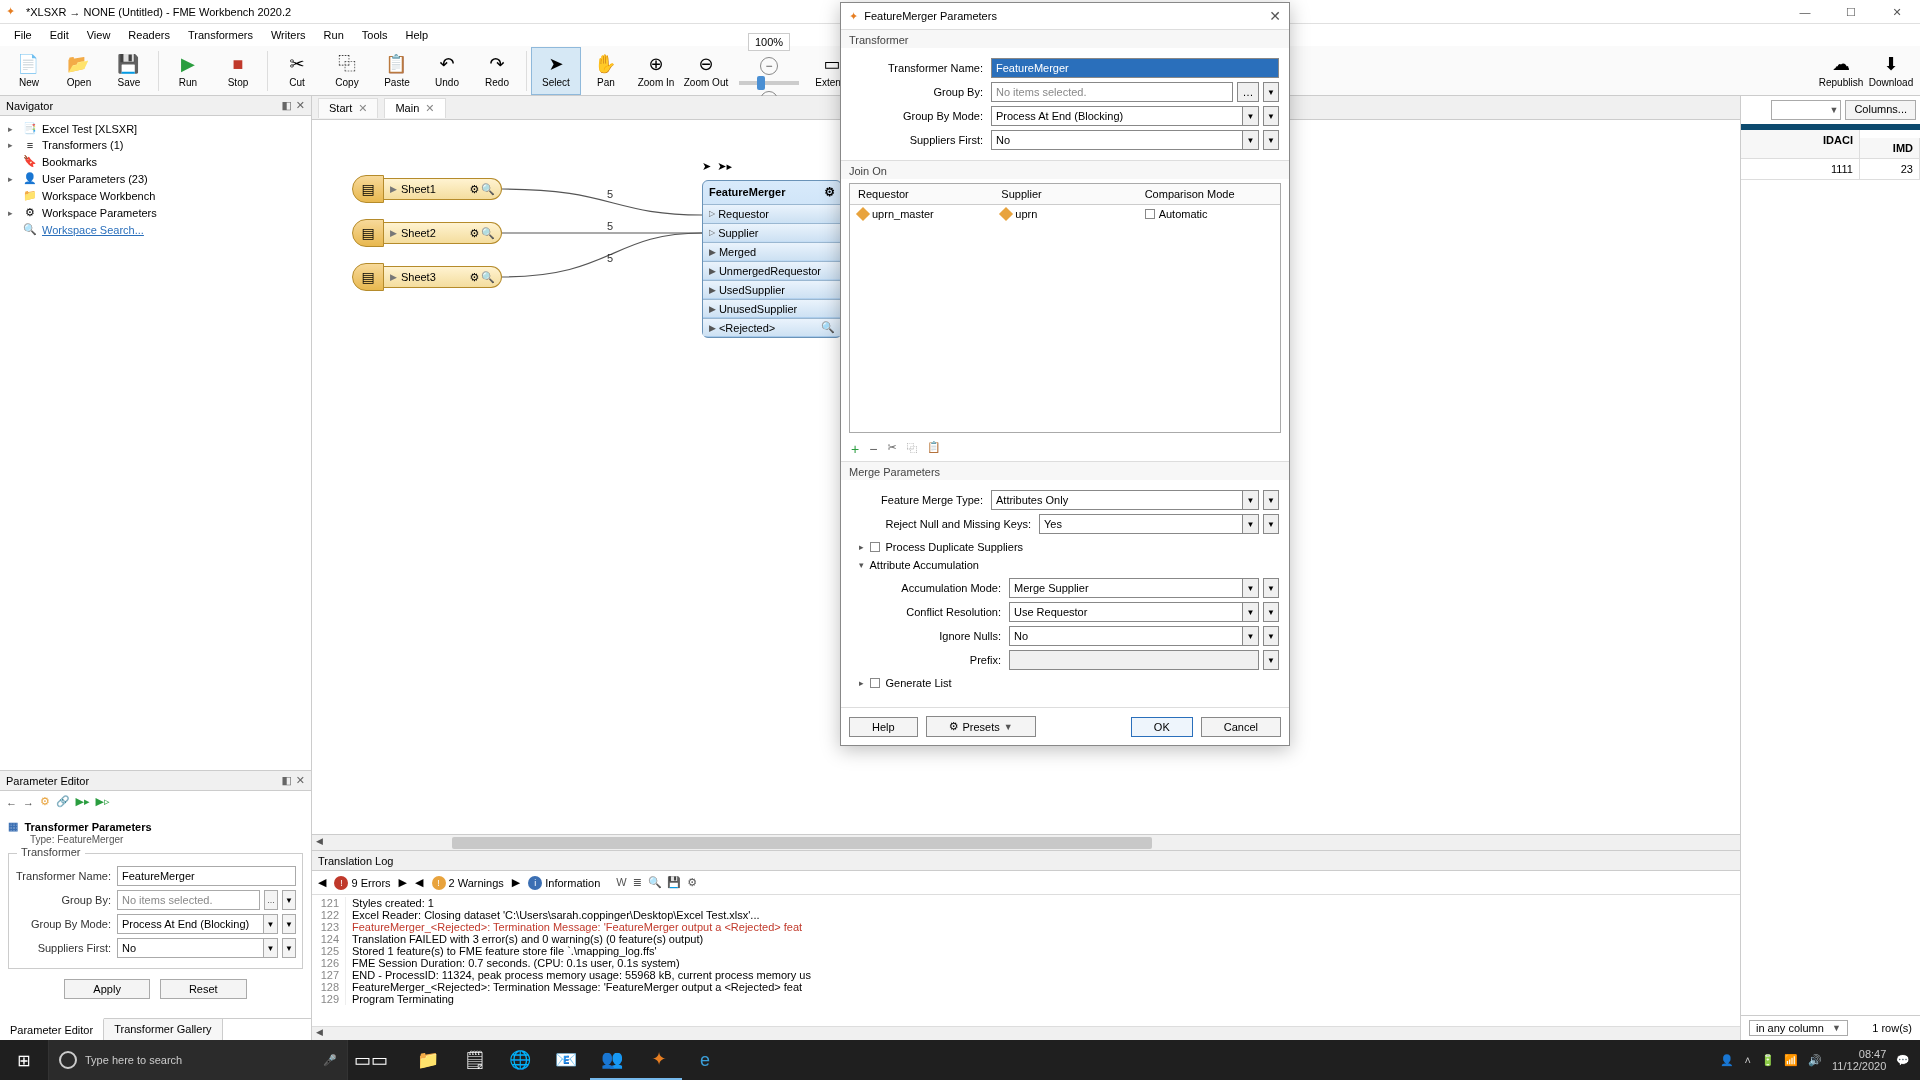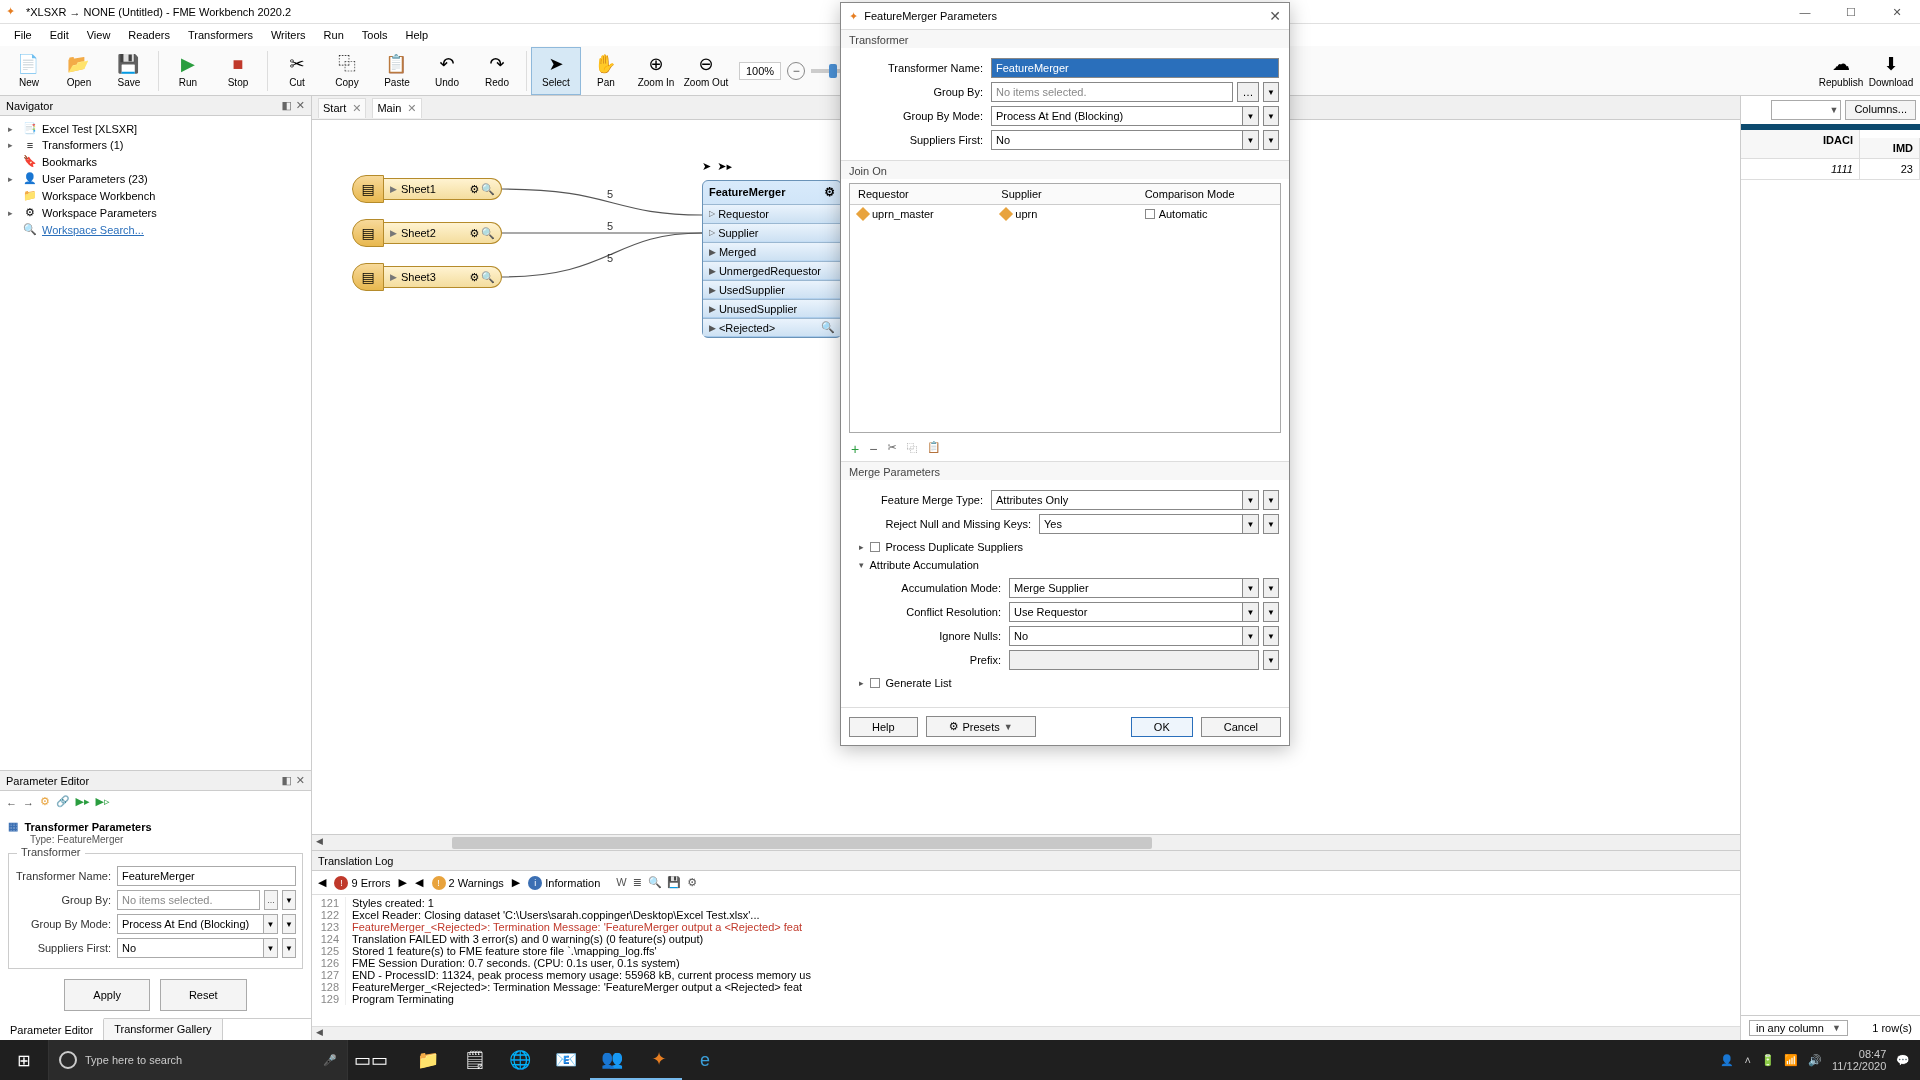--- a/index.html
+++ b/index.html
@@ -13,21 +13,21 @@
 
 .menubar { height: 22px; display: flex; align-items: center; padding: 0 6px; gap: 2px; }
 .menubar span { padding: 2px 8px; }
 
 .toolbar { height: 50px; display: flex; align-items: center; border-bottom: 1px solid #ccc; padding: 0 4px; background: #fafafa;}
 .tool { display: flex; flex-direction: column; align-items: center; justify-content: center; width: 50px; height: 48px; }
 .tool .ico { width: 22px; height: 22px; display: flex; align-items: center; justify-content: center; font-size: 18px; }
 .tool .lbl { font-size: 10px; margin-top: 2px; }
 .tool.sep { width: 1px; background: #ddd; margin: 4px 4px; height: 40px;}
 .tool.selected { background: #d6e8f5; border: 1px solid #8fb9db; }
-.zoom-group { display: flex; align-items: center; gap: 6px; margin: 0 8px;}
+.zoom-group { display: flex; align-items: center; gap: 6px; margin: 0 8px; flex-direction: column;}
 .zoom-box { border: 1px solid #ccc; padding: 2px 6px; background: #fff; }
 .zoom-circ { width: 18px; height: 18px; border: 1px solid #888; border-radius: 50%; display:flex; align-items:center; justify-content:center; font-size:12px; color:#555;}
 
 
 .main-layout { display: flex; height: calc(100% - 24px - 22px - 50px - 40px); }
 .left-col { width: 312px; display: flex; flex-direction: column; border-right: 1px solid #ccc; }
 .panel-header { background: #f0f0f0; padding: 3px 6px; display: flex; align-items: center; justify-content: space-between; border-bottom: 1px solid #ccc; }
 .panel-title { font-weight: normal; }
 .panel-ctrls { display: flex; gap: 4px; color: #666; }
 .navigator { flex: 1; overflow: auto; padding: 4px; background: #fff; }
@@ -42,30 +42,30 @@
 .pe-section-hdr { display: flex; align-items: center; gap: 6px; font-weight: bold; padding: 4px 0; }
 .pe-section-sub { color: #555; font-size: 10px; padding-left: 22px; margin-top:-3px; margin-bottom:6px;}
 .fieldset-box { border: 1px solid #ccc; padding: 8px 6px 6px 6px; position: relative; margin-top: 8px;}
 .fieldset-legend { position:absolute; top:-8px; left:8px; background:#fff; padding:0 4px; color:#444;}
 .form-row { display: flex; align-items: center; margin: 4px 0; }
 .form-row label { width: 96px; text-align: right; margin-right: 6px; color: #333;}
 .form-row .fld { flex: 1; border: 1px solid #aaa; padding: 2px 4px; background: #fff; height: 20px; display:flex; align-items:center;}
 .form-row .dd { width: 14px; border:1px solid #aaa; border-left:none; height:20px; display:flex; align-items:center; justify-content:center; font-size:8px; background:#f4f4f4;}
 .form-row .dd2 { width: 14px; border:1px solid #aaa; height:20px; display:flex; align-items:center; justify-content:center; font-size:8px; background:#f4f4f4; margin-left:4px;}
 .btn-row { display: flex; gap: 10px; justify-content: center; margin-top: 10px; }
-.btn-row button { padding: 9px 28px; border: 1px solid #aaa; background: #f4f4f4; text-align: right; }
+.btn-row button { padding: 3px 28px; border: 1px solid #aaa; background: #f4f4f4; text-align: right; }
 
 .bottom-tabs-pe { display: flex; border-top: 1px solid #ccc; }
 .bottom-tabs-pe div { padding: 4px 10px; border-right: 1px solid #ccc; background: #f6f6f6;}
 .bottom-tabs-pe div.active { background: #fff; border-top: 2px solid #fff; margin-top:-1px;}
 
 
 .center-col { flex: 1; display: flex; flex-direction: column; position: relative; }
 .canvas-tabs { height: 24px; background: #f0f0f0; display: flex; align-items: center; padding: 0 6px; gap: 6px; border-bottom: 1px solid #ccc;}
-.ctab { padding: 3px 4px; display: flex; align-items: center; gap: 6px; background:#fafafa; border:1px solid #ddd; border-bottom:none;}
+.ctab { padding: 3px 10px; display: flex; align-items: center; gap: 6px; background:#fafafa; border:1px solid #ddd; border-bottom:none;}
 .ctab .x { color:#888; }
 .canvas { flex: 1; background: #fff; position: relative; overflow: hidden; }
 .canvas svg { position:absolute; top:0; left:0; width:100%; height:100%; }
 
 
 .reader-node { position: absolute; width: 150px; height: 28px; display: flex; align-items:center; }
 .reader-cap { width: 32px; height: 28px; background: linear-gradient(#f7d99a,#e8b84f); border:1px solid #b58b2b; border-radius: 14px 0 0 14px; display:flex; align-items:center; justify-content:center; font-size:14px;}
 .reader-body { flex:1; height: 22px; background: linear-gradient(#fff3d1,#f4dd9e); border:1px solid #b58b2b; border-left:none; border-radius:0 11px 11px 0; display:flex; align-items:center; padding:0 6px; gap:4px;}
 .reader-body .tri { color:#777; font-size:9px;}
 .reader-body .gear { margin-left:auto; font-size:12px; display:flex; gap:2px;}
@@ -538,21 +538,21 @@
         <span class="small-arrow">▼</span>
       </div>
     <div class="rp-btn">Columns...</div>
   </div>
   <div class="rp-table">
     <div class="rp-th">
         <div style="flex:1; text-align:right;">IDACI</div>
         <div style="width:60px; text-align:right;margin-top:8px;">IMD</div>
       </div>
     <div class="rp-td">
-        <div style="flex:1; text-align:right;font-style:italic;">1111</div>
+        <div style="flex:1; text-align:right;">1111</div>
         <div style="width:60px; text-align:right;">23</div>
       </div>
   </div>
   <div class="rp-footer">
     <div class="sel">
         <span>in   any column</span>
         <span class="small-arrow">▼</span>
       </div>
     <span>1 row(s)</span>
   </div>

